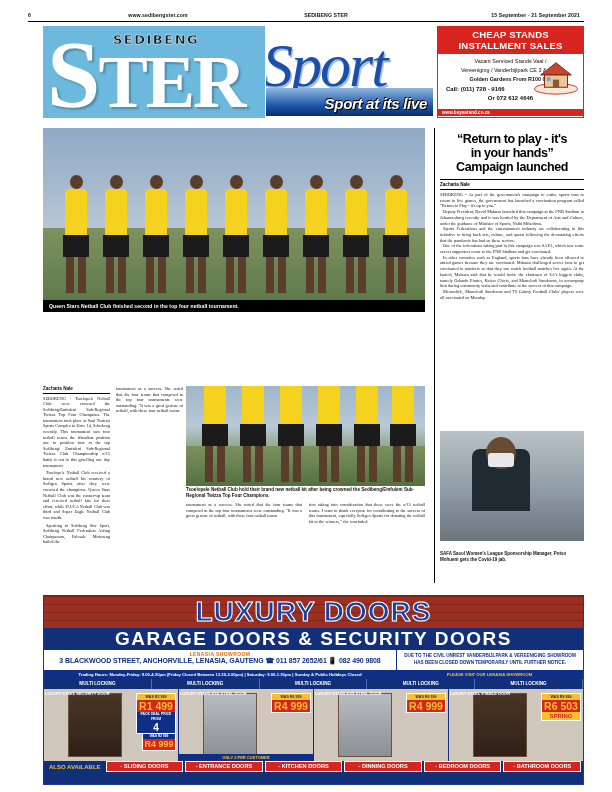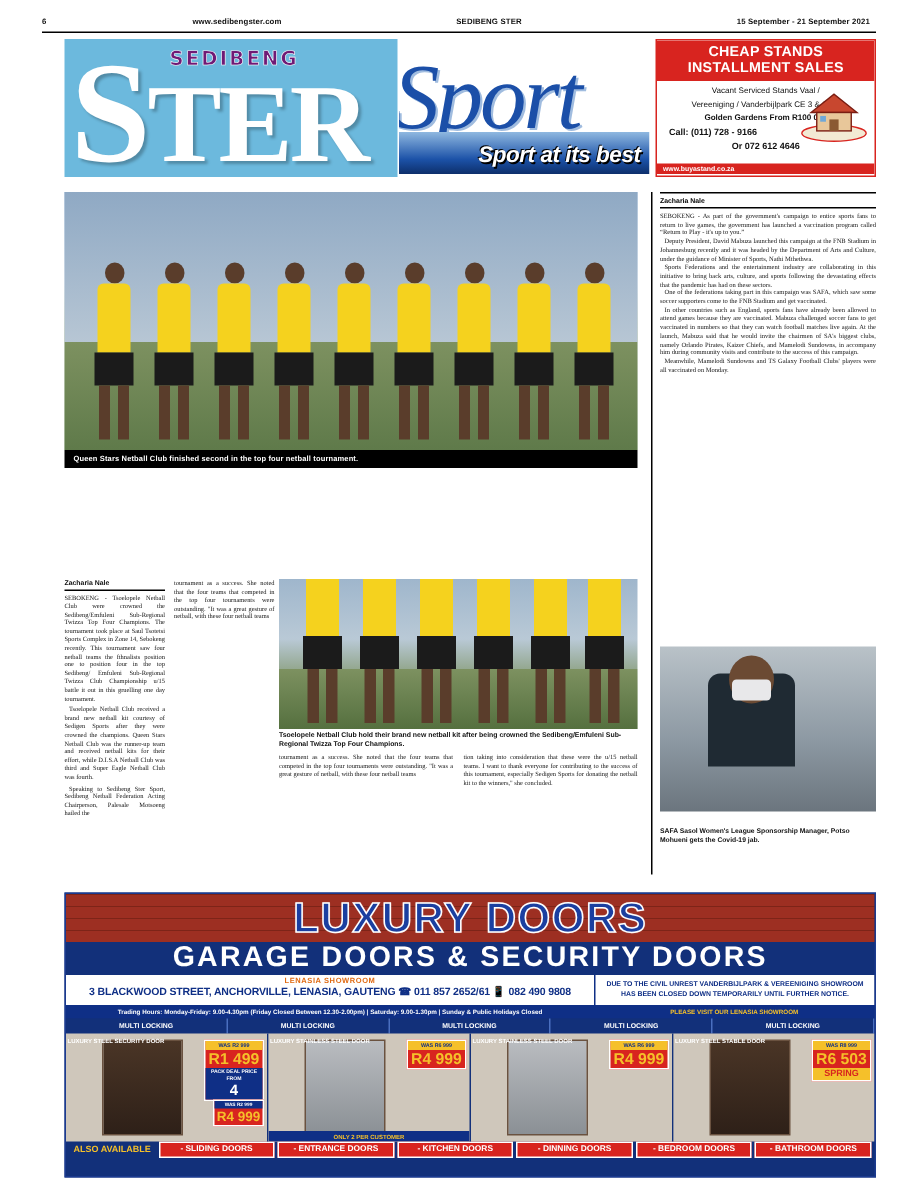--- a/index.html
+++ b/index.html
@@ -27,21 +27,21 @@
 
   
   .masthead {
     position: absolute; left: 43px; top: 26px; width: 222px; height: 92px;
     background: #6cb9dd;
     overflow: hidden;
   }
   .mast-sed {
     position: absolute; left: 70px; top: 6px;
     font-family: "DejaVu Sans", sans-serif;
-    font-size: 13px; font-weight: bold; color: #701a75;
+    font-size: 13px; font-weight: bold; color: #0f172a;
     letter-spacing: 1.5px;
     -webkit-text-stroke: .4px #ffffff;
   }
   .mast-ster {
     position: absolute; left: 4px; top: 12px;
     font-family: "Liberation Serif", serif;
     font-size: 74px; font-weight: bold; color: #fff;
     letter-spacing: -2px; line-height: 74px;
     text-shadow: 2px 2px 2px rgba(0,0,0,.25);
   }
@@ -313,21 +313,21 @@
   </div>
 
   <div class="masthead">
     <div class="mast-sed">SEDIBENG</div>
     <div class="mast-ster"><span class="cap">S</span><span>TER</span></div>
   </div>
 
   <div class="sportlogo">
     <div class="sport-word">Sport</div>
     <div class="sport-band"></div>
-    <div class="sport-tag">Sport at its best</div>
+    <div class="sport-tag">Sport at its live</div>
   </div>
 
   <div class="adstands">
     <div class="adstands-head">
       <div>CHEAP STANDS</div>
       <div>INSTALLMENT SALES</div>
     </div>
     <div class="adstands-body">
       <div class="l1">Vacant Serviced Stands Vaal /</div>
       <div class="l2">Vereeniging / Vanderbijlpark CE 3 &amp; CE 4</div>
@@ -460,20 +460,25 @@
   <div class="artcols2">
     <div class="artcol2">
       <div class="body-text">tournament as a success. She noted that the four teams that competed in the top four tournaments were outstanding. "It was a great gesture of netball, with these four netball teams</div>
     </div>
     <div class="artcol2">
       <div class="body-text">tion taking into consideration that these were the u/15 netball teams. I want to thank everyone for contributing to the success of this tournament, especially Sedigen Sports for donating the netball kit to the winners," she concluded.</div>
     </div>
   </div>
 
   <div class="rightcol">
+    <div class="rc-head">
+      <div>“Return to play - it's</div>
+      <div>in your hands”</div>
+      <div>Campaign launched</div>
+    </div>
     <div class="rc-byline">Zacharia Nale</div>
     <div class="rc-body">SEBOKENG - As part of the government's campaign to entice sports fans to return to live games, the government has launched a vaccination program called “Return to Play - it's up to you.”</div>
     <div class="rc-body" style="text-indent:3px">Deputy President, David Mabuza launched this campaign at the FNB Stadium in Johannesburg recently and it was headed by the Department of Arts and Culture, under the guidance of Minister of Sports, Nathi Mthethwa.</div>
     <div class="rc-body" style="text-indent:3px">Sports Federations and the entertainment industry are collaborating in this initiative to bring back arts, culture, and sports following the devastating effects that the pandemic has had on these sectors.</div>
     <div class="rc-body" style="text-indent:3px">One of the federations taking part in this campaign was SAFA, which saw some soccer supporters come to the FNB Stadium and get vaccinated.</div>
     <div class="rc-body" style="text-indent:3px">In other countries such as England, sports fans have already been allowed to attend games because they are vaccinated. Mabuza challenged soccer fans to get vaccinated in numbers so that they can watch football matches live again. At the launch, Mabuza said that he would invite the chairmen of SA's biggest clubs, namely Orlando Pirates, Kaizer Chiefs, and Mamelodi Sundowns, in accompany him during community visits and contribute to the success of this campaign.</div>
     <div class="rc-body" style="text-indent:3px">Meanwhile, Mamelodi Sundowns and TS Galaxy Football Clubs' players were all vaccinated on Monday.</div>
 
     <div class="rc-photo">
       <div style="position:absolute;left:32px;top:18px;width:58px;height:62px;background:#1f2a33;border-radius:8px 8px 0 0;"></div>

